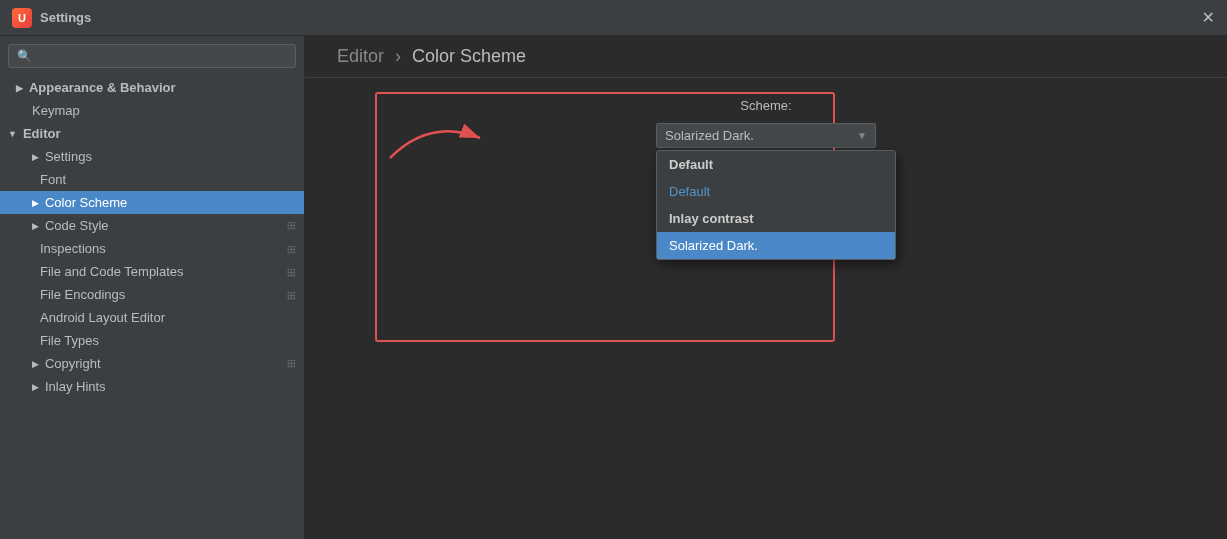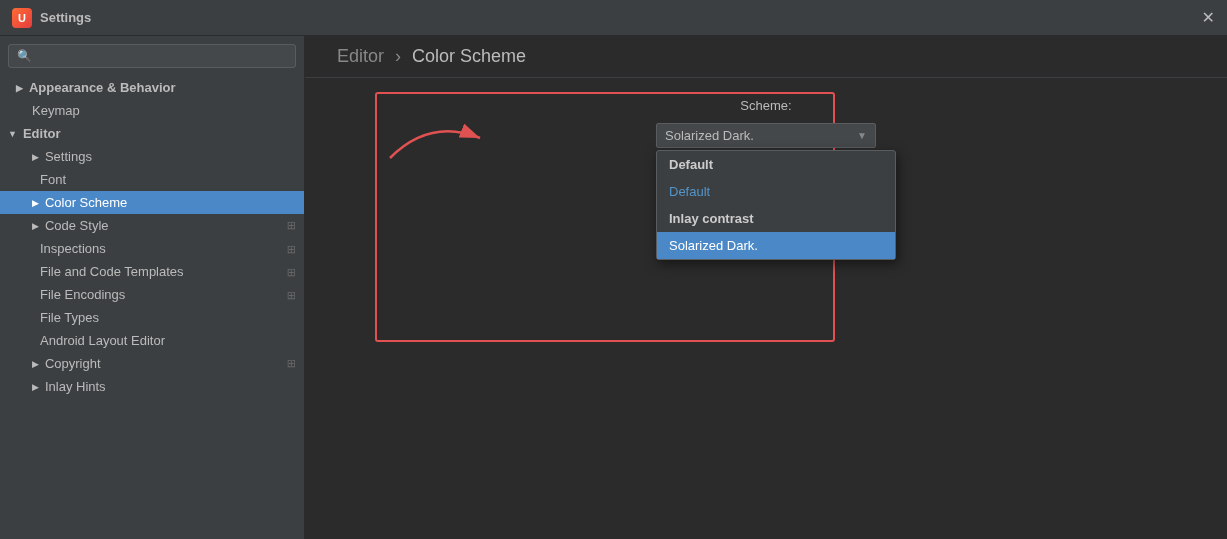--- a/index.html
+++ b/index.html
@@ -260,25 +260,25 @@
       <span class="icon-copy">⊞</span>
     </div>
     
     <div class="sidebar-item indent-2">
       <span>File Encodings</span>
       <span class="icon-copy">⊞</span>
     </div>
     
     
     <div class="sidebar-item indent-2">
+      <span>Android Layout Editor</span>
+    </div>
+    
+    <div class="sidebar-item indent-2">
       <span>File Types</span>
-    </div>
-    
-    <div class="sidebar-item indent-2">
-      <span>Android Layout Editor</span>
     </div>
     
     <div class="sidebar-item indent-1">
       <span class="arrow">▶</span>
       <span>Copyright</span>
       <span class="icon-copy">⊞</span>
     </div>
     
     <div class="sidebar-item indent-1">
       <span class="arrow">▶</span>

